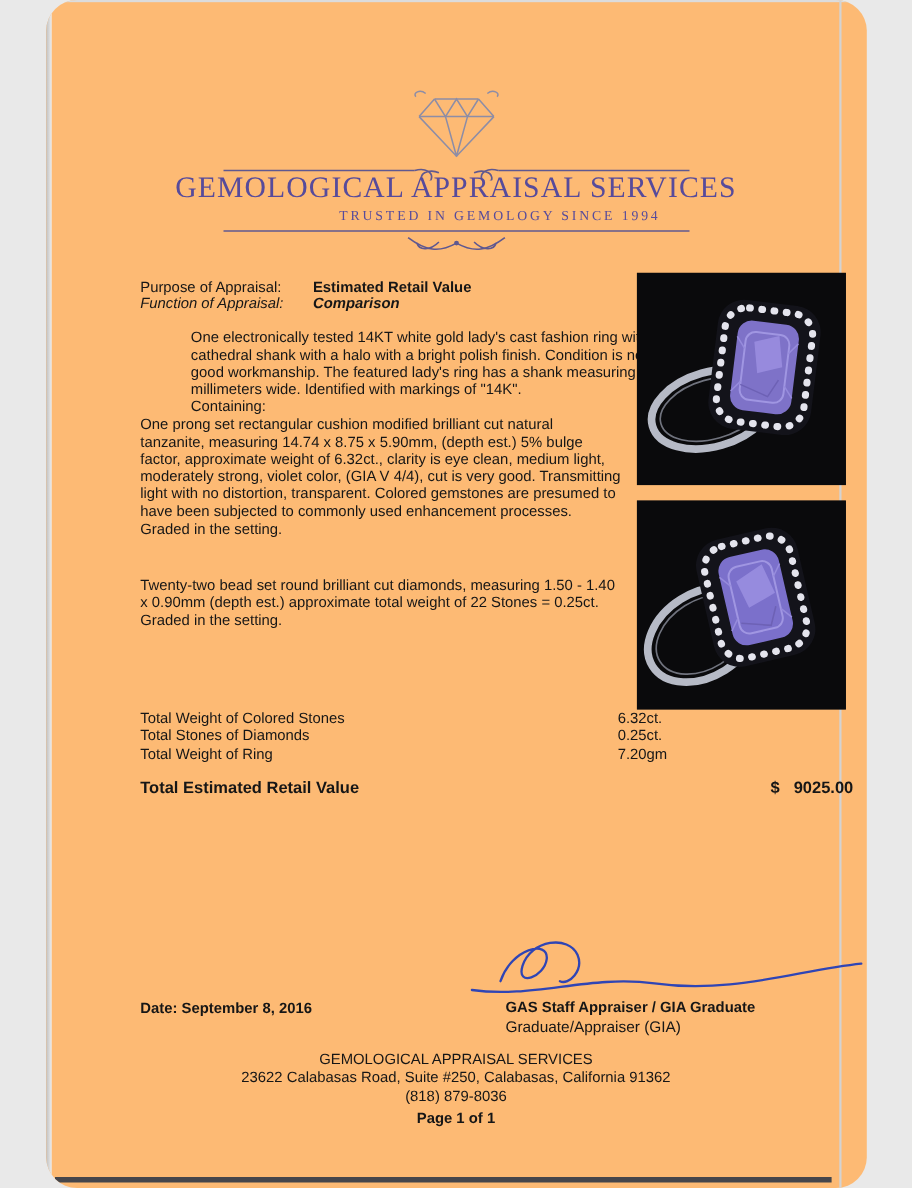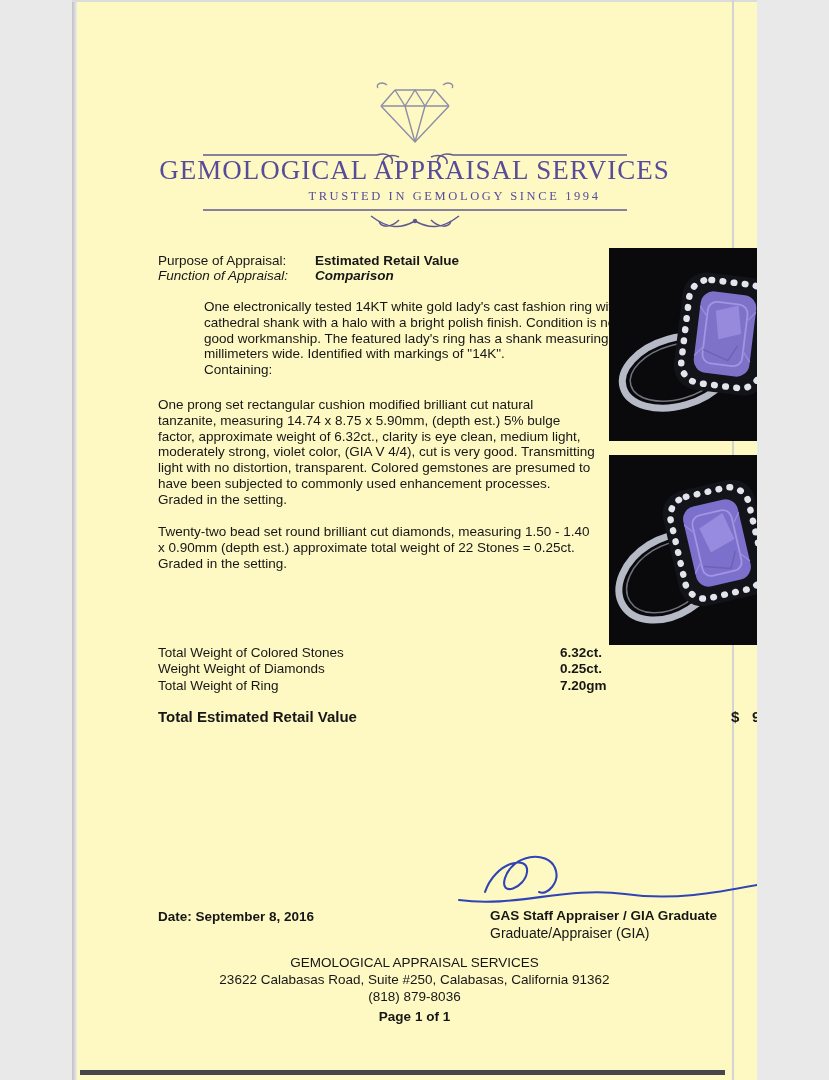--- a/index.html
+++ b/index.html
@@ -1,20 +1,20 @@
 <!DOCTYPE html>
 <html><head>
 <meta charset="utf-8">
 <style>
   * { margin:0; padding:0; box-sizing:border-box; }
   html,body { background:#e9e9e9; }
   body { font-family:"Liberation Sans", sans-serif; }
   .page{
-    position:relative; width:685px; height:1080px; margin:0 auto;
-    background:#fef9c3; overflow:hidden; color:#161616;
+    position:relative; width:746px; height:1080px; margin:0 auto;
+    background:#fdba74; overflow:hidden; color:#161616;border-radius:28px;
   }
   
   .edge-left{position:absolute;left:0;top:0;width:5px;height:100%;
     background:linear-gradient(to right,#c0c0c0,#ededed);}
   .edge-top{position:absolute;left:0;top:0;width:100%;height:2px;background:#dcdcdc;}
   .edge-right{position:absolute;right:23px;top:0;width:2px;height:100%;background:#d3d3d3;}
   .edge-bottom{position:absolute;left:8px;right:32px;bottom:5px;height:5px;background:#46464b;}
 
   
   .diamond{position:absolute;top:76px;left:50%;transform:translateX(-50%);}
@@ -28,30 +28,30 @@
   
   .kv{position:absolute;left:86px;font-size:13.5px;line-height:15px;}
   .kv .k{display:inline-block;width:157px;}
   .kv .v{font-weight:700;}
   .row-purpose{top:253px;}
   .row-function{top:268px;font-style:italic;}
 
   .para{position:absolute;left:86px;width:437px;font-size:13.5px;line-height:15.8px;
     white-space:pre-line;}
   .p1{top:299px;margin-left:46px;}
-  .p2{top:397px;}
+  .p2{top:378px;}
   .p3{top:524px;}
 
   .grades{position:absolute;left:115px;top:584px;font-size:13.5px;line-height:15.6px;}
   .g-label{display:inline-block;width:95px;}
   .g-value{font-weight:700;}
 
   .totals{position:absolute;left:86px;top:645px;font-size:13.5px;line-height:16.3px;}
   .t-label{display:inline-block;width:402px;}
-  .t-value{font-weight:700;}
+  .t-value{font-weight:400;margin-left:32px;}
 
   .retail{position:absolute;left:86px;top:708px;width:700px;font-size:15px;font-weight:700;}
   .retail .cur{position:absolute;left:573px;top:0;}
   .retail .amt{position:absolute;left:594px;top:0;}
 
   
   .photo{position:absolute;left:537px;width:190px;background:#0a0a0c;}
   .photo.top{top:248px;height:193px;}
   .photo.bottom{top:455px;height:190px;}
   .photo svg{display:block;width:100%;height:100%;}
@@ -121,21 +121,21 @@
 Containing:</p>
   <p class="para p2">One prong set rectangular cushion modified brilliant cut natural tanzanite, measuring 14.74 x 8.75 x 5.90mm, (depth est.)  5% bulge factor, approximate weight of 6.32ct., clarity is eye clean, medium light, moderately strong, violet color, (GIA V 4/4), cut is very good. Transmitting light with no distortion, transparent. Colored gemstones are presumed to have been subjected to commonly used enhancement processes. Graded in the setting.</p>
   <p class="para p3">Twenty-two bead set round brilliant cut diamonds, measuring 1.50 - 1.40 x 0.90mm (depth est.) approximate total weight of 22 Stones = 0.25ct. Graded in the setting.</p>
 
 
   <div class="totals">
     <div class="total-row">
       <span class="t-label">Total Weight of Colored Stones</span><span class="t-value">6.32ct.</span>
     </div>
     <div class="total-row">
-      <span class="t-label">Weight Weight of Diamonds</span><span class="t-value">0.25ct.</span>
+      <span class="t-label">Total Stones of Diamonds</span><span class="t-value">0.25ct.</span>
     </div>
     <div class="total-row">
       <span class="t-label">Total Weight of Ring</span><span class="t-value">7.20gm</span>
     </div>
   </div>
 
   <div class="retail">
     <span>Total Estimated Retail Value</span>
     <span class="cur">$</span>
     <span class="amt">9025.00</span>

